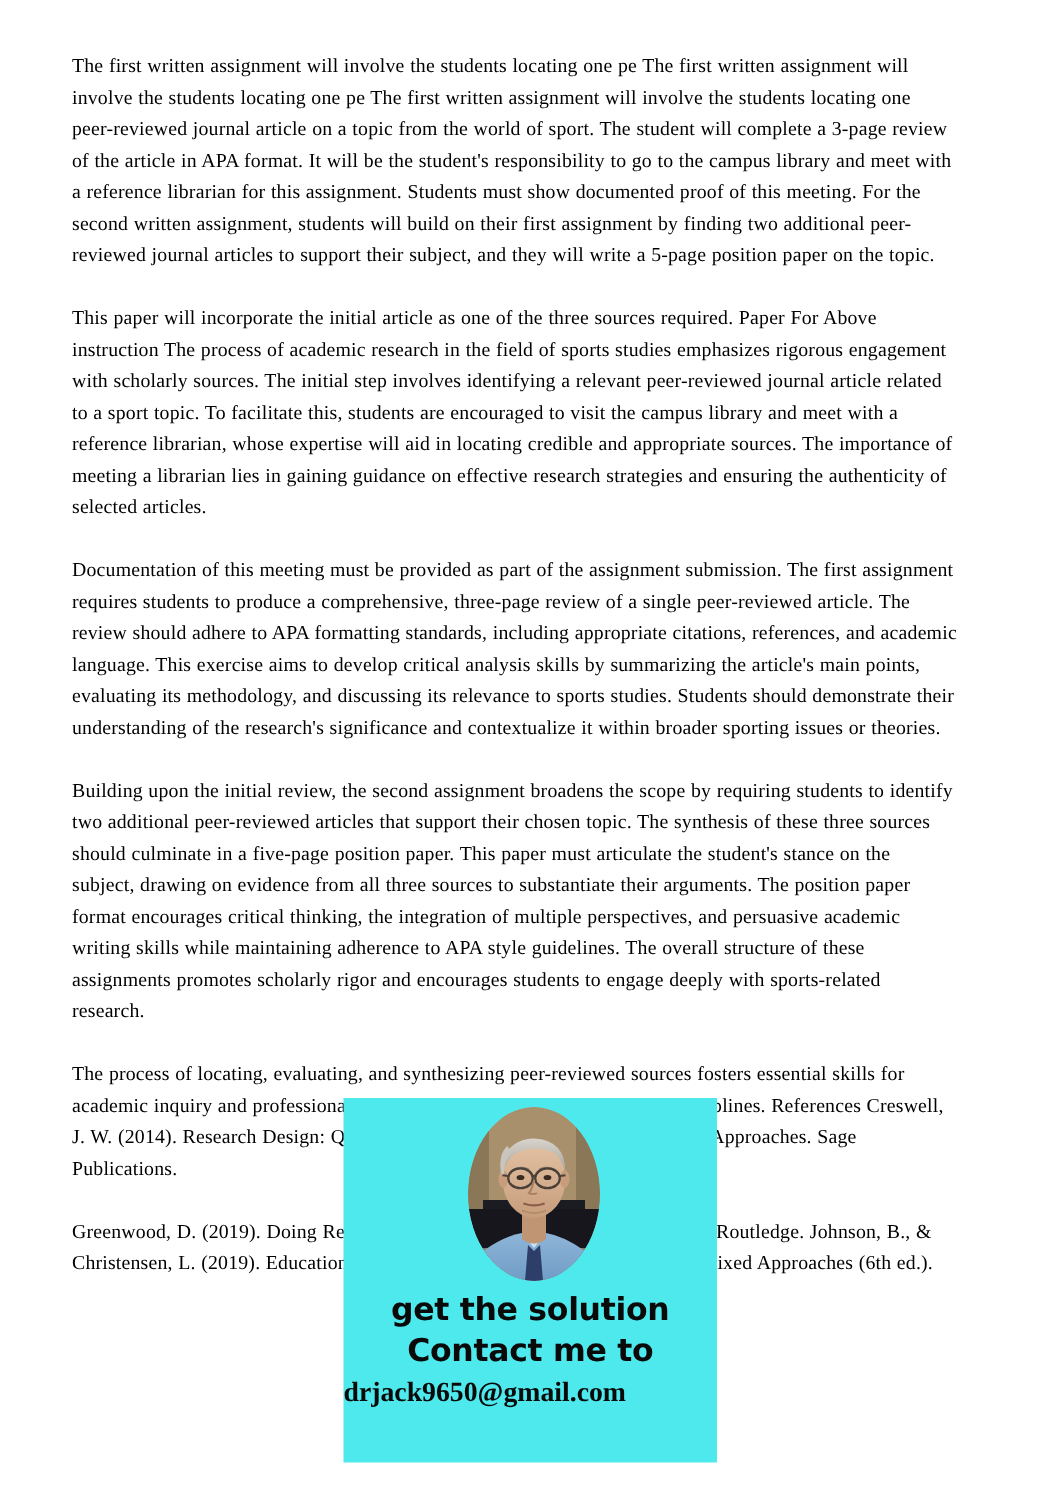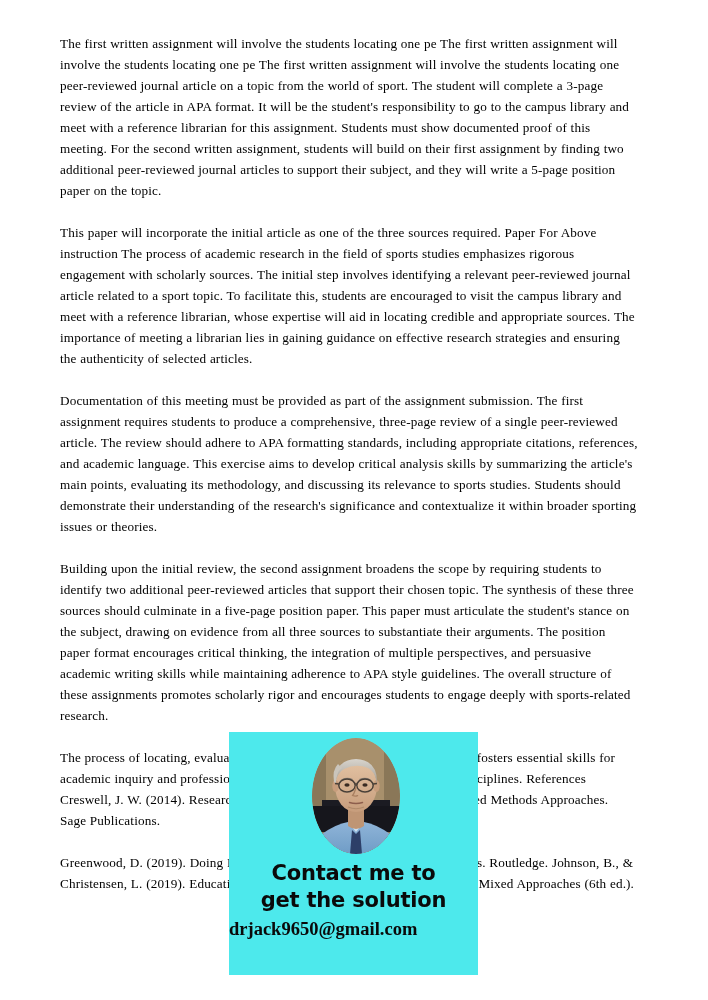--- a/index.html
+++ b/index.html
@@ -29,21 +29,21 @@
     top: 33px;
     width: 590px;
   }
 
   .doc-paragraph {
     font-family: "Liberation Serif", "DejaVu Serif", serif;
     font-size: 13.2px;
     line-height: 21px;
     color: #000000;
     text-align: left;
-    margin: 0 0 21px 12px;
+    margin: 0 0 21px 0;
     letter-spacing: 0.01em;
     word-spacing: 0.02em;
   }
   .doc-paragraph:last-child { margin-bottom: 0; }
 
   
   #contact-overlay {
     position: absolute;
     left: 229px;
     top: 732px;
@@ -168,21 +168,21 @@
           <path d="M44 49 Q42.6 55 40.6 57.4 Q43 58.6 45.6 57.6" stroke="#a97f60" stroke-width="1.3" fill="none" stroke-linecap="round"></path>
 
           <path d="M37.5 64.5 Q44 66.6 50.5 64.5" stroke="#8d5e4c" stroke-width="1.5" fill="none" stroke-linecap="round"></path>
 
           <path d="M36 69 Q44 72.5 52 69" stroke="#b08a69" stroke-width="1.1" fill="none"></path>
         </g>
       </svg>
     </div>
 
     <div id="contact-heading">
+      <div>get the solution</div>
       <div>Contact me to</div>
-      <div>get the solution</div>
     </div>
 
     <div id="contact-email">drjack9650@gmail.com</div>
 
   </div>
 
 </div>
 
 </body></html>

